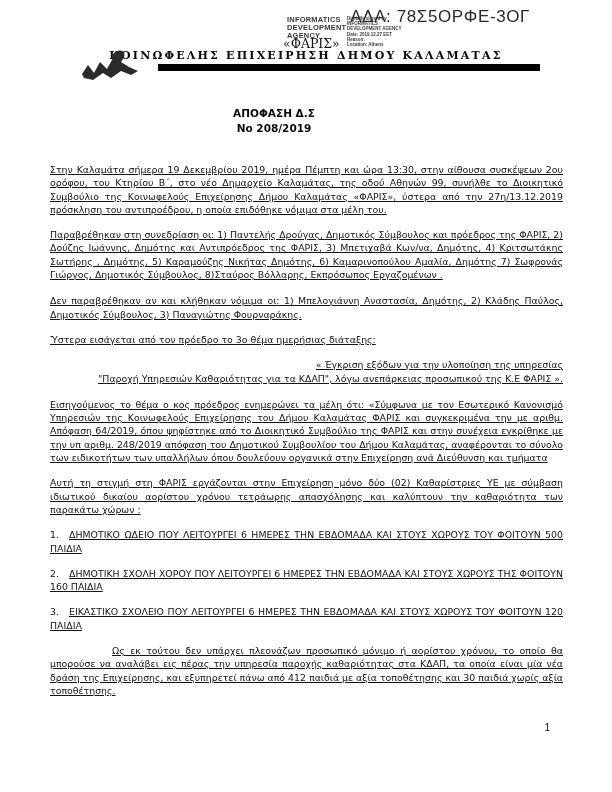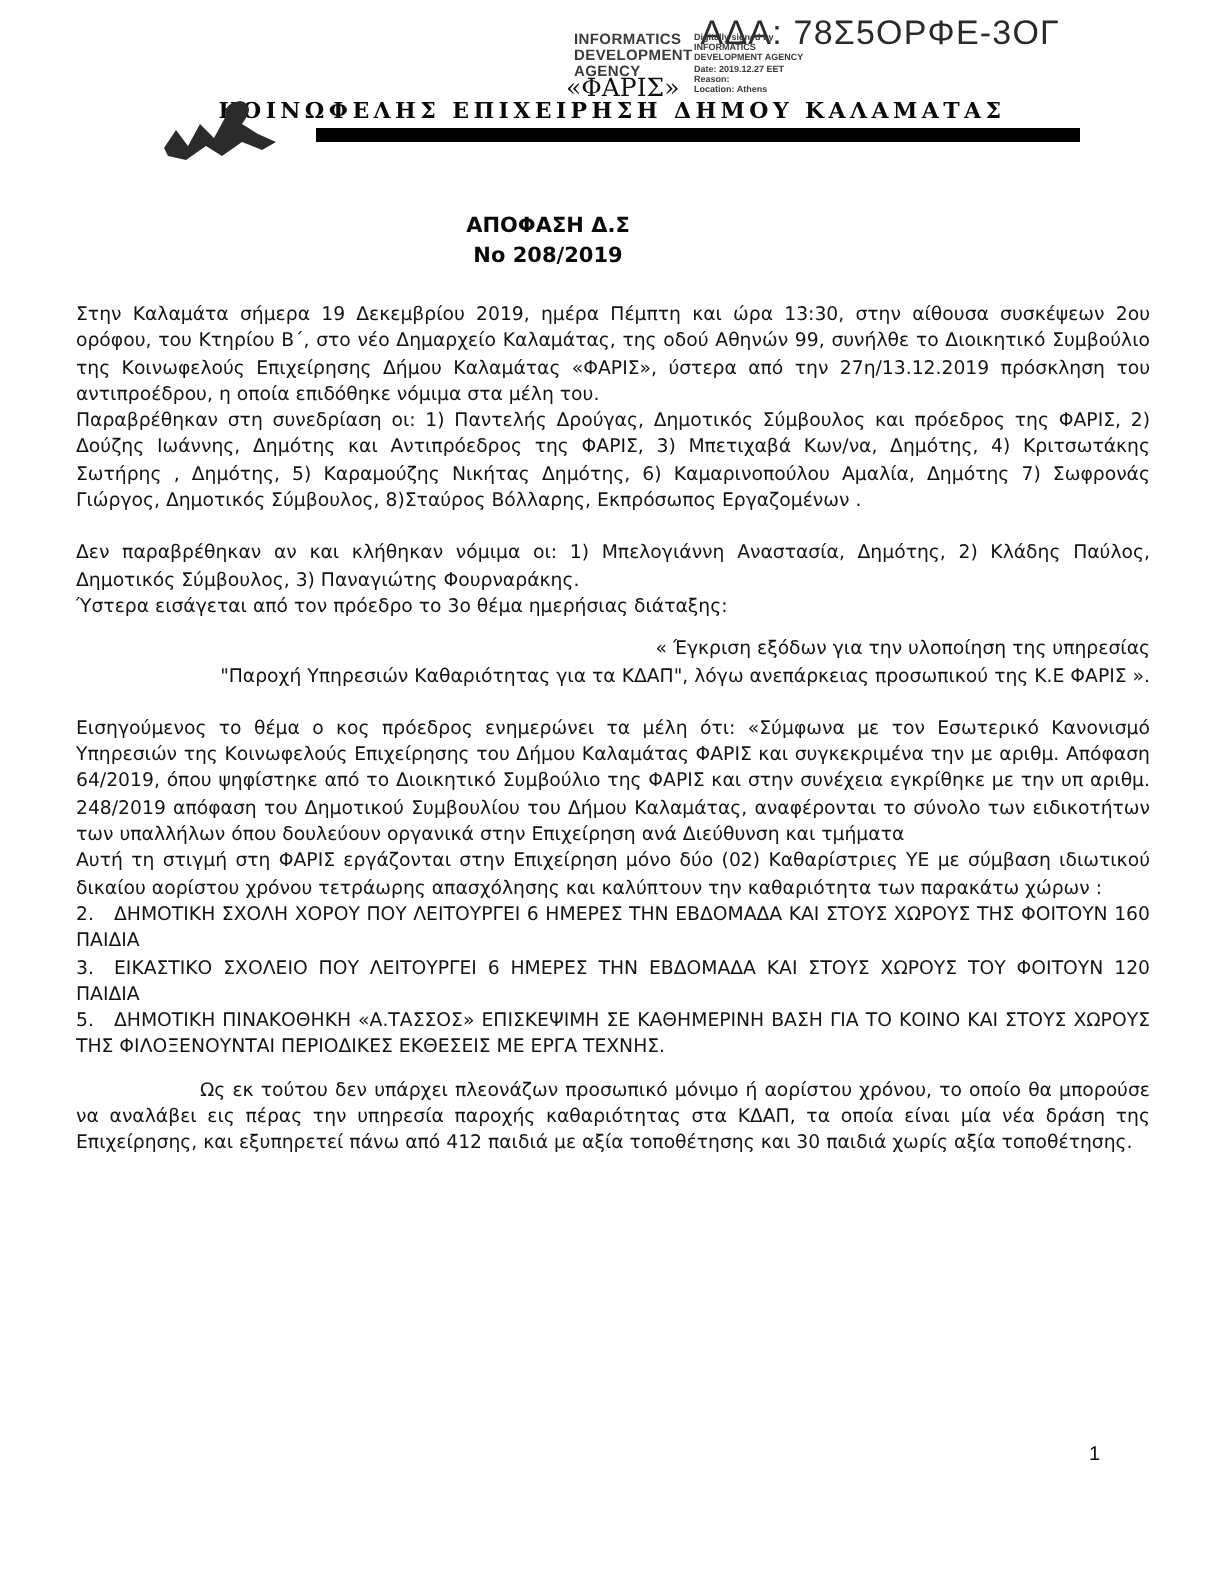--- a/index.html
+++ b/index.html
@@ -40,21 +40,21 @@
   }
   .logo { position:absolute; left:80px; top:47px; }
   .doctitle {
     position:absolute; left:0; top:106px; width:548px; text-align:center;
     font-size:10.5px; font-weight:bold; line-height:15px; color:#0a0a0a;
   }
   .body {
     position:absolute; left:38px; top:151px; width:537px;
     font-size:9.4px; line-height:13.3px; text-align:justify; color:#141414;
   }
-  .body p { margin:0; }
+  .body p { margin:12px;text-decoration:underline; }
   .mt  { margin-top:13px !important; }
   .subject { text-align:right; margin-top:8px !important; margin-bottom:13px !important; }
   .li-num { display:inline-block; min-width:19px; }
   .closing { margin-top:8px !important; text-indent:62px; }
   .pagenum {
     position:absolute; right:62px; top:722px;
     font-size:10px; color:#111; font-family:"Liberation Sans", sans-serif;
   }
 </style>
 </head>
@@ -102,22 +102,22 @@
     <p>Ύστερα εισάγεται από τον πρόεδρο το 3ο θέμα ημερήσιας διάταξης:</p>
 
     <p class="subject">
       <span>« Έγκριση εξόδων για την υλοποίηση της υπηρεσίας</span><br>
       <span>"Παροχή Υπηρεσιών Καθαριότητας για τα ΚΔΑΠ", λόγω ανεπάρκειας προσωπικού της Κ.Ε ΦΑΡΙΣ ».</span>
     </p>
 
     <p>Εισηγούμενος το θέμα ο κος πρόεδρος ενημερώνει τα μέλη ότι: «Σύμφωνα με τον Εσωτερικό Κανονισμό Υπηρεσιών της Κοινωφελούς Επιχείρησης του Δήμου Καλαμάτας ΦΑΡΙΣ και συγκεκριμένα την με αριθμ. Απόφαση 64/2019,  όπου ψηφίστηκε από το Διοικητικό Συμβούλιο της ΦΑΡΙΣ και στην συνέχεια εγκρίθηκε με την υπ αριθμ. 248/2019 απόφαση του Δημοτικού Συμβουλίου του Δήμου Καλαμάτας, αναφέρονται το σύνολο των ειδικοτήτων των υπαλλήλων όπου δουλεύουν οργανικά στην Επιχείρηση ανά Διεύθυνση και τμήματα</p>
     <p>Αυτή τη στιγμή στη ΦΑΡΙΣ εργάζονται στην Επιχείρηση μόνο δύο (02) Καθαρίστριες ΥΕ με σύμβαση ιδιωτικού δικαίου αορίστου χρόνου τετράωρης απασχόλησης και καλύπτουν την καθαριότητα των παρακάτω χώρων :</p>
 
+    <p><span class="li-num">1.</span><span>ΔΗΜΟΤΙΚΟ ΩΔΕΙΟ ΠΟΥ ΛΕΙΤΟΥΡΓΕΙ 6 ΗΜΕΡΕΣ ΤΗΝ ΕΒΔΟΜΑΔΑ ΚΑΙ ΣΤΟΥΣ ΧΩΡΟΥΣ ΤΟΥ ΦΟΙΤΟΥΝ 500 ΠΑΙΔΙΑ</span></p>
     <p><span class="li-num">2.</span><span>ΔΗΜΟΤΙΚΗ ΣΧΟΛΗ ΧΟΡΟΥ ΠΟΥ ΛΕΙΤΟΥΡΓΕΙ 6 ΗΜΕΡΕΣ ΤΗΝ ΕΒΔΟΜΑΔΑ ΚΑΙ ΣΤΟΥΣ ΧΩΡΟΥΣ ΤΗΣ ΦΟΙΤΟΥΝ 160 ΠΑΙΔΙΑ</span></p>
     <p><span class="li-num">3.</span><span>ΕΙΚΑΣΤΙΚΟ ΣΧΟΛΕΙΟ ΠΟΥ ΛΕΙΤΟΥΡΓΕΙ 6 ΗΜΕΡΕΣ ΤΗΝ ΕΒΔΟΜΑΔΑ ΚΑΙ ΣΤΟΥΣ ΧΩΡΟΥΣ ΤΟΥ ΦΟΙΤΟΥΝ 120 ΠΑΙΔΙΑ</span></p>
-    <p><span class="li-num">5.</span><span>ΔΗΜΟΤΙΚΗ ΠΙΝΑΚΟΘΗΚΗ «Α.ΤΑΣΣΟΣ» ΕΠΙΣΚΕΨΙΜΗ ΣΕ ΚΑΘΗΜΕΡΙΝΗ ΒΑΣΗ ΓΙΑ ΤΟ ΚΟΙΝΟ ΚΑΙ ΣΤΟΥΣ ΧΩΡΟΥΣ ΤΗΣ ΦΙΛΟΞΕΝΟΥΝΤΑΙ ΠΕΡΙΟΔΙΚΕΣ ΕΚΘΕΣΕΙΣ ΜΕ ΕΡΓΑ ΤΕΧΝΗΣ.</span></p>
 
     <p class="closing">Ως εκ τούτου  δεν υπάρχει πλεονάζων προσωπικό μόνιμο ή αορίστου χρόνου, το οποίο θα μπορούσε να αναλάβει εις πέρας την υπηρεσία παροχής καθαριότητας στα ΚΔΑΠ, τα οποία είναι μία νέα δράση της Επιχείρησης,  και εξυπηρετεί πάνω από 412 παιδιά με αξία τοποθέτησης και 30 παιδιά χωρίς αξία τοποθέτησης.</p>
   </div>
 
   <div class="pagenum">1</div>
 
 </div>
 
 </body></html>

